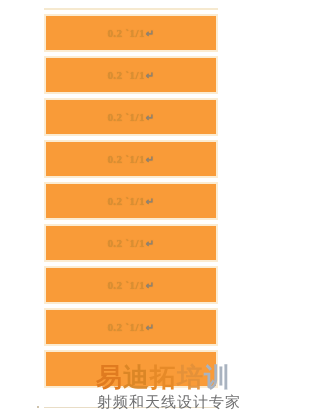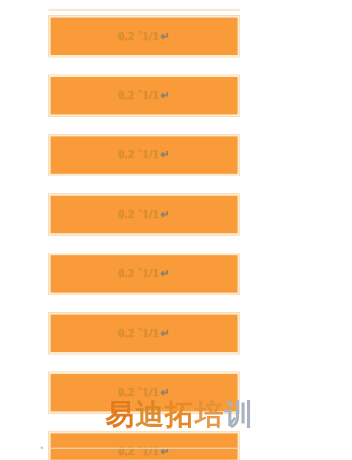--- a/index.html
+++ b/index.html
@@ -54,21 +54,21 @@
     position: absolute;
     left: 44px;
     top: 14px;
     width: 174px;
   }
   .bar {
     position: relative;
     box-sizing: border-box;
     width: 174px;
     height: 38px;
-    margin-bottom: 16px;
+    margin-bottom: 4px;
     background: #f99b38;
     border: 2px solid #fbecd2;
     display: flex;
     align-items: center;
     justify-content: center;
   }
   .bar-label {
     font-family: "Liberation Serif", serif;
     font-weight: bold;
     font-size: 11px;
@@ -173,15 +173,16 @@
   <div class="rule-dot"></div>
 
   <div id="watermark">
     <div id="wm-logo">
       <span class="g1">易</span>
       <span class="g2">迪</span>
       <span class="g3">拓</span>
       <span class="g4">培</span>
       <span class="g5">训</span>
     </div>
+    <div id="wm-sub">射频和天线设计专家</div>
   </div>
 
 </div>
 
 </body></html>

